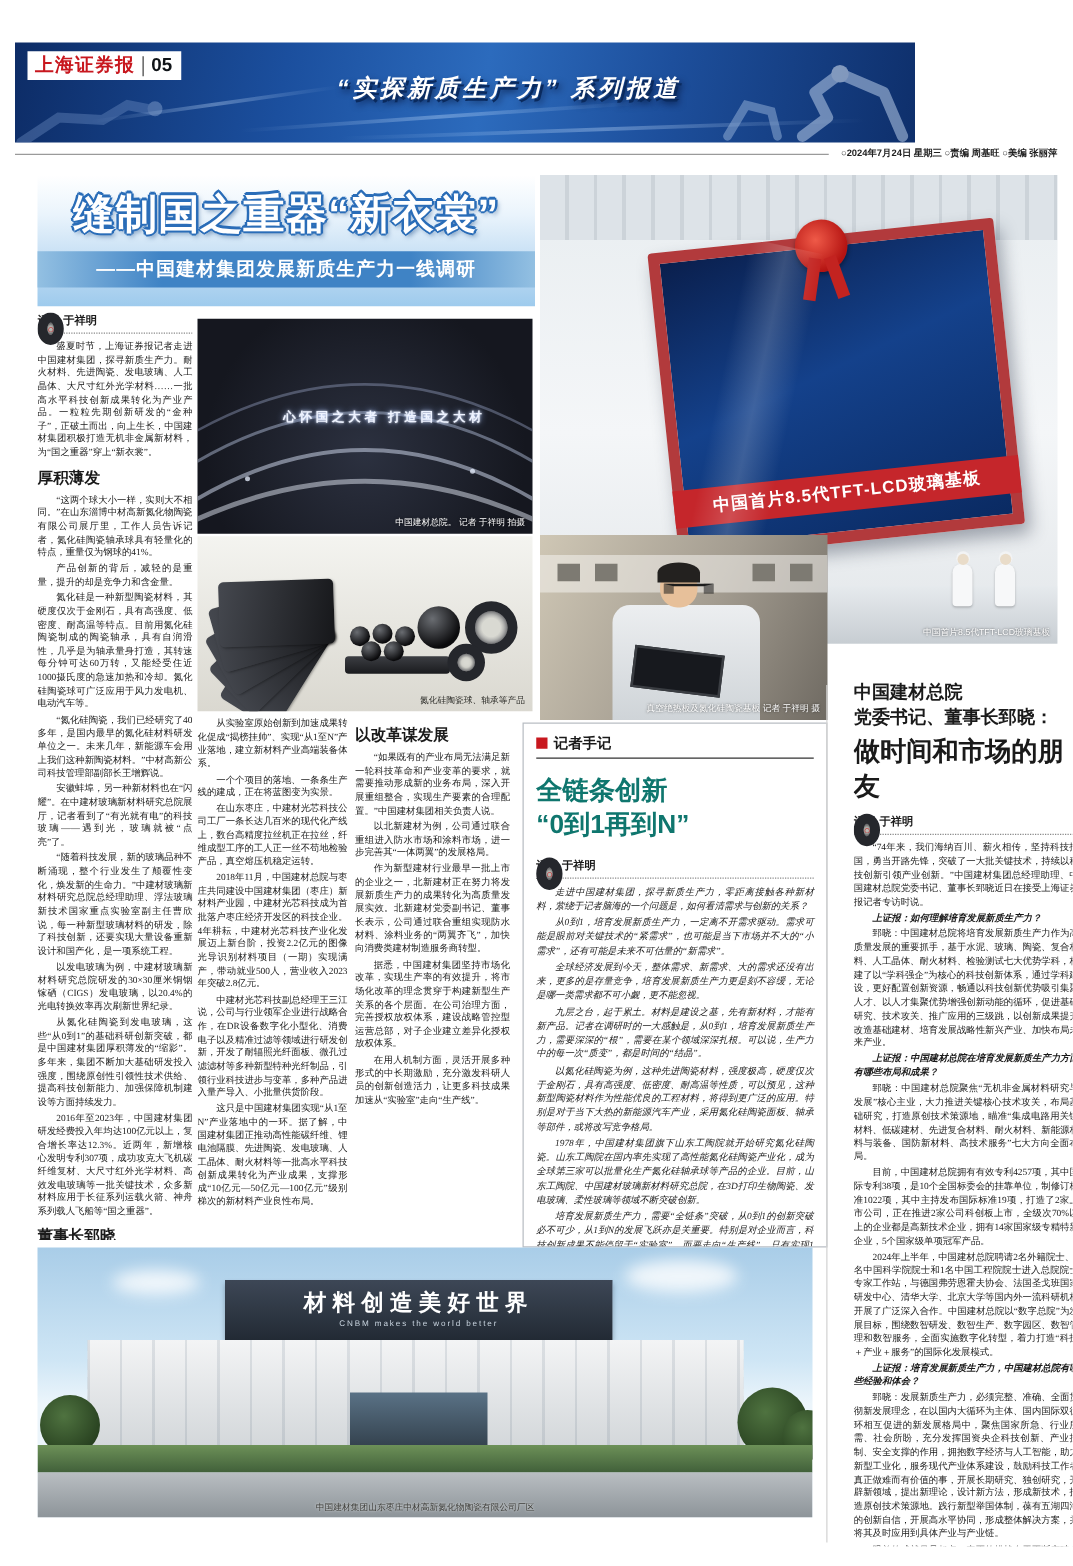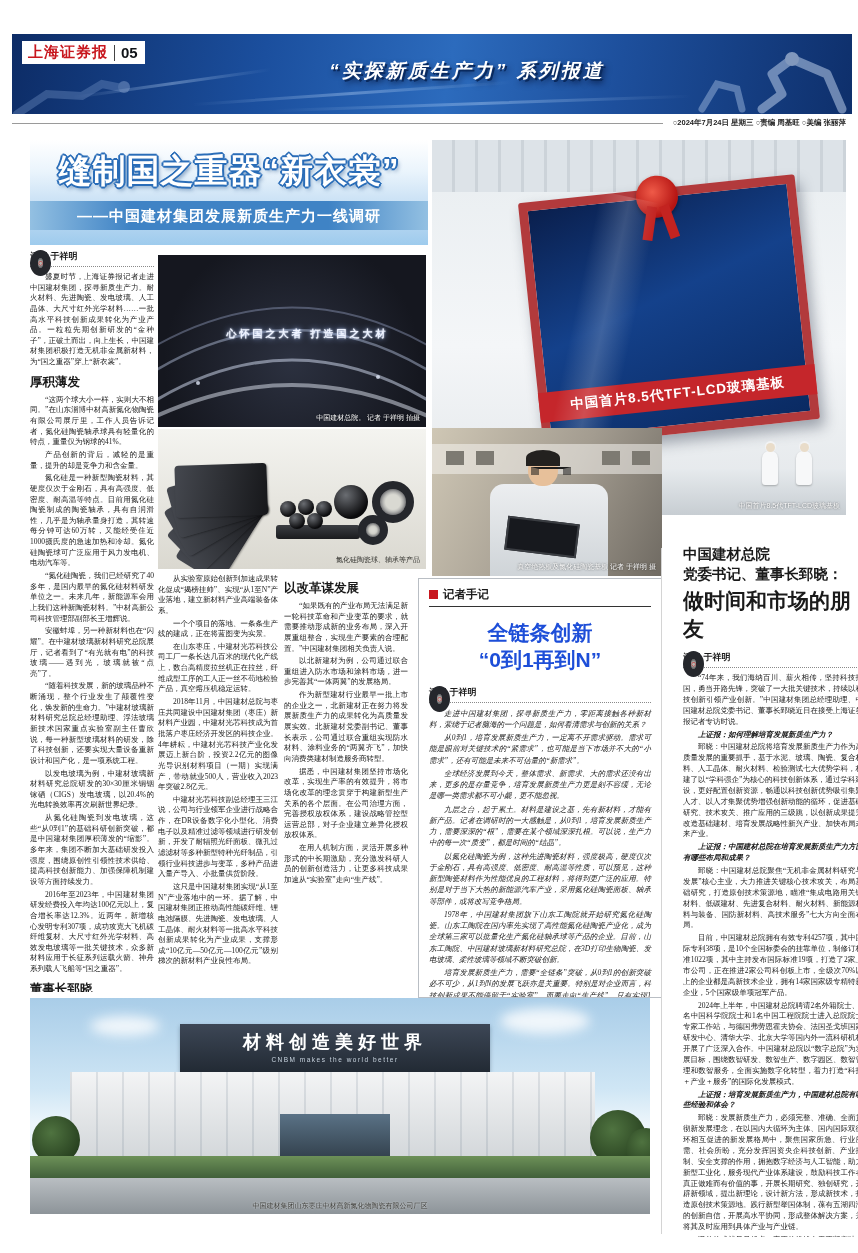--- a/index.html
+++ b/index.html
@@ -1,21 +1,21 @@
 <!DOCTYPE html>
 <html><head>
 <meta charset="utf-8">
 <style>
   * { margin:0; padding:0; box-sizing:border-box; }
   html,body { background:#ffffff; }
   body { width:858px; height:1253px; position:relative; overflow:hidden;
          font-family:"Liberation Serif","DejaVu Serif",serif; color:#1a1a1a; }
 
   
-  .band { position:absolute; left:12px; top:34px; width:840px; height:80px; overflow:hidden;
+  .band { position:absolute; left:12px; top:34px; width:720px; height:80px; overflow:hidden;
           background:linear-gradient(100deg,#0d2c66 0%,#1b4f9e 30%,#2c6bbd 52%,#1d4f9c 72%,#0e2f6b 100%); }
   .band .streak { position:absolute; background:linear-gradient(90deg,rgba(255,255,255,0),rgba(200,225,255,.35),rgba(255,255,255,0));
           height:3px; border-radius:2px; }
   .s1{ left:180px; top:58px; width:320px; transform:rotate(-4deg);}
   .s2{ left:260px; top:68px; width:420px; transform:rotate(-2deg);}
   .s3{ left:60px;  top:48px; width:200px; transform:rotate(-8deg);}
   .band svg.arm { position:absolute; right:0; top:0; height:80px; opacity:.55; }
   .band svg.arm2 { position:absolute; left:0; bottom:-4px; height:64px; opacity:.4; }
   .mast-chip { position:absolute; left:10px; top:7px; background:#ffffff; padding:2px 7px 2px 6px;
                display:flex; align-items:center; gap:6px; }
@@ -123,22 +123,22 @@
             background:linear-gradient(180deg,#3c3e43,#1a1b1e); }
   .ring { position:absolute; border-radius:50%; border:8px solid #25272c;
             background:radial-gradient(circle,#d9d9d2 40%,#9fa0a2 70%); box-shadow:inset 0 0 4px rgba(0,0,0,.5); }
 
   
   .notes { position:absolute; left:418px; top:578px; width:244px; height:420px; background:#ffffff;
            border:1px solid #b9bec4; padding:8px 10px; overflow:hidden; }
   .notes-head { display:flex; align-items:center; gap:5px; padding-bottom:4px; border-bottom:1px solid #333; }
   .red-sq { width:9px; height:9px; background:#c8171e; }
   .notes-label { font-size:11.5px; font-weight:bold; font-family:"Liberation Sans",sans-serif; }
-  .notes-title { text-align:center; font-size:21px; font-weight:900; line-height:1.3; margin-top:12px;
-           font-family:"Liberation Sans",sans-serif; color:#1d4ed8; }
+  .notes-title { text-align:left; font-size:21px; font-weight:900; line-height:1.3; margin-top:12px;
+           font-family:"Liberation Sans",sans-serif; color:#0f766e; }
   .notes .byline { margin-top:12px; }
   .notes p { font-size:7.5px; font-style:italic; line-height:1.5; text-align:justify; text-indent:2em; margin-bottom:2px; }
 
   
   .interview { position:absolute; left:683px; top:545px; width:180px; height:692px; overflow:hidden; }
   .iv-kicker { font-size:14.5px; font-weight:bold; line-height:1.35; font-family:"Liberation Sans",sans-serif; }
   .iv-title { font-size:21px; font-weight:900; margin:3px 0 8px; font-family:"Liberation Sans",sans-serif; }
   .interview p { font-size:7.5px; line-height:1.45; text-align:justify; text-indent:2em; margin-bottom:2px; }
   .interview p.q { font-weight:bold; font-style:italic; }
   .vrule { position:absolute; left:661px; top:548px; height:686px; border-left:1px solid #d4d4d4; }

